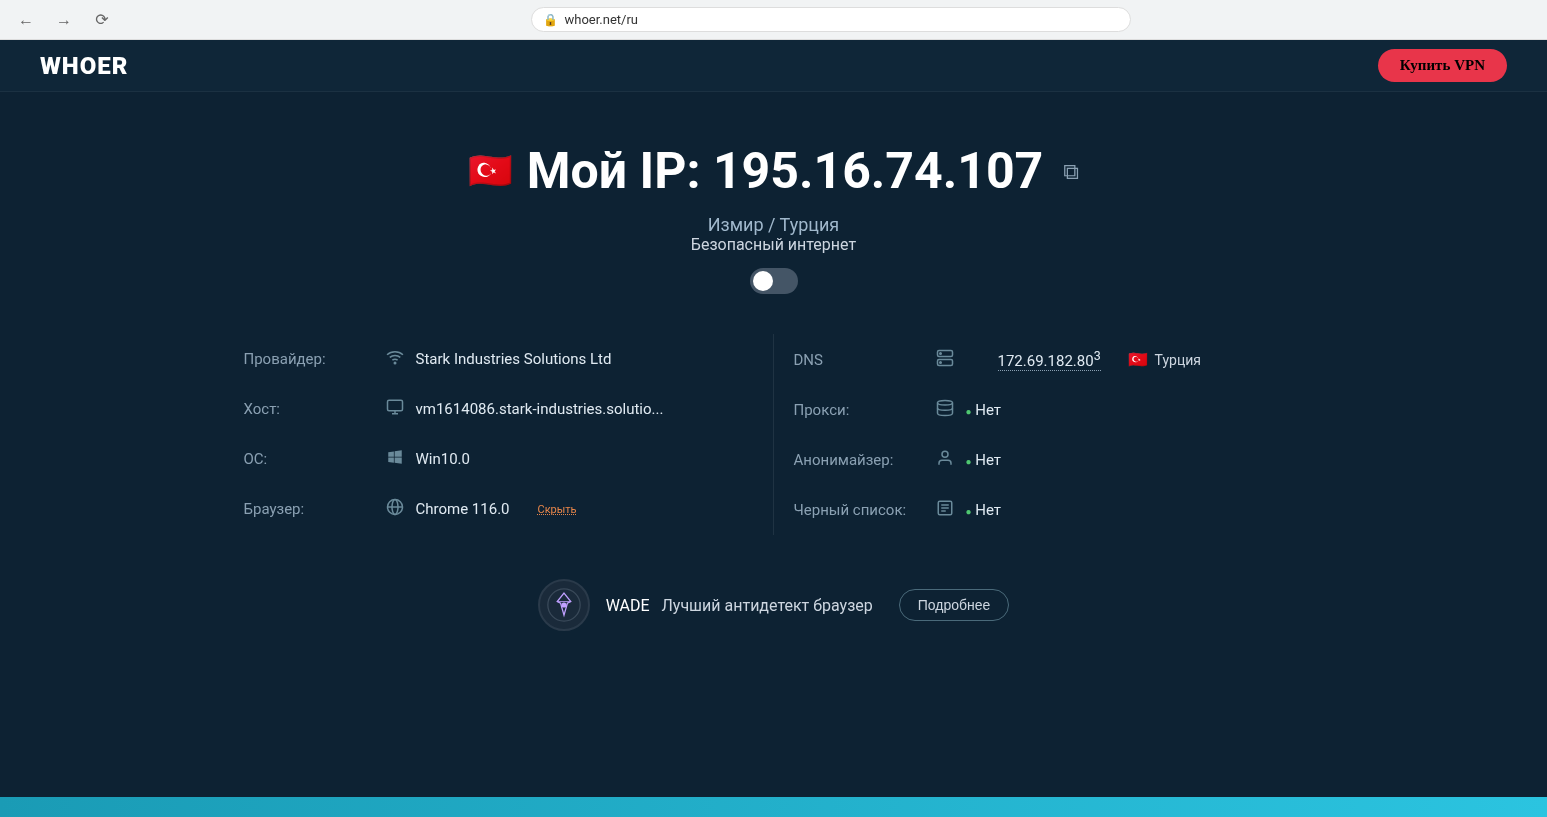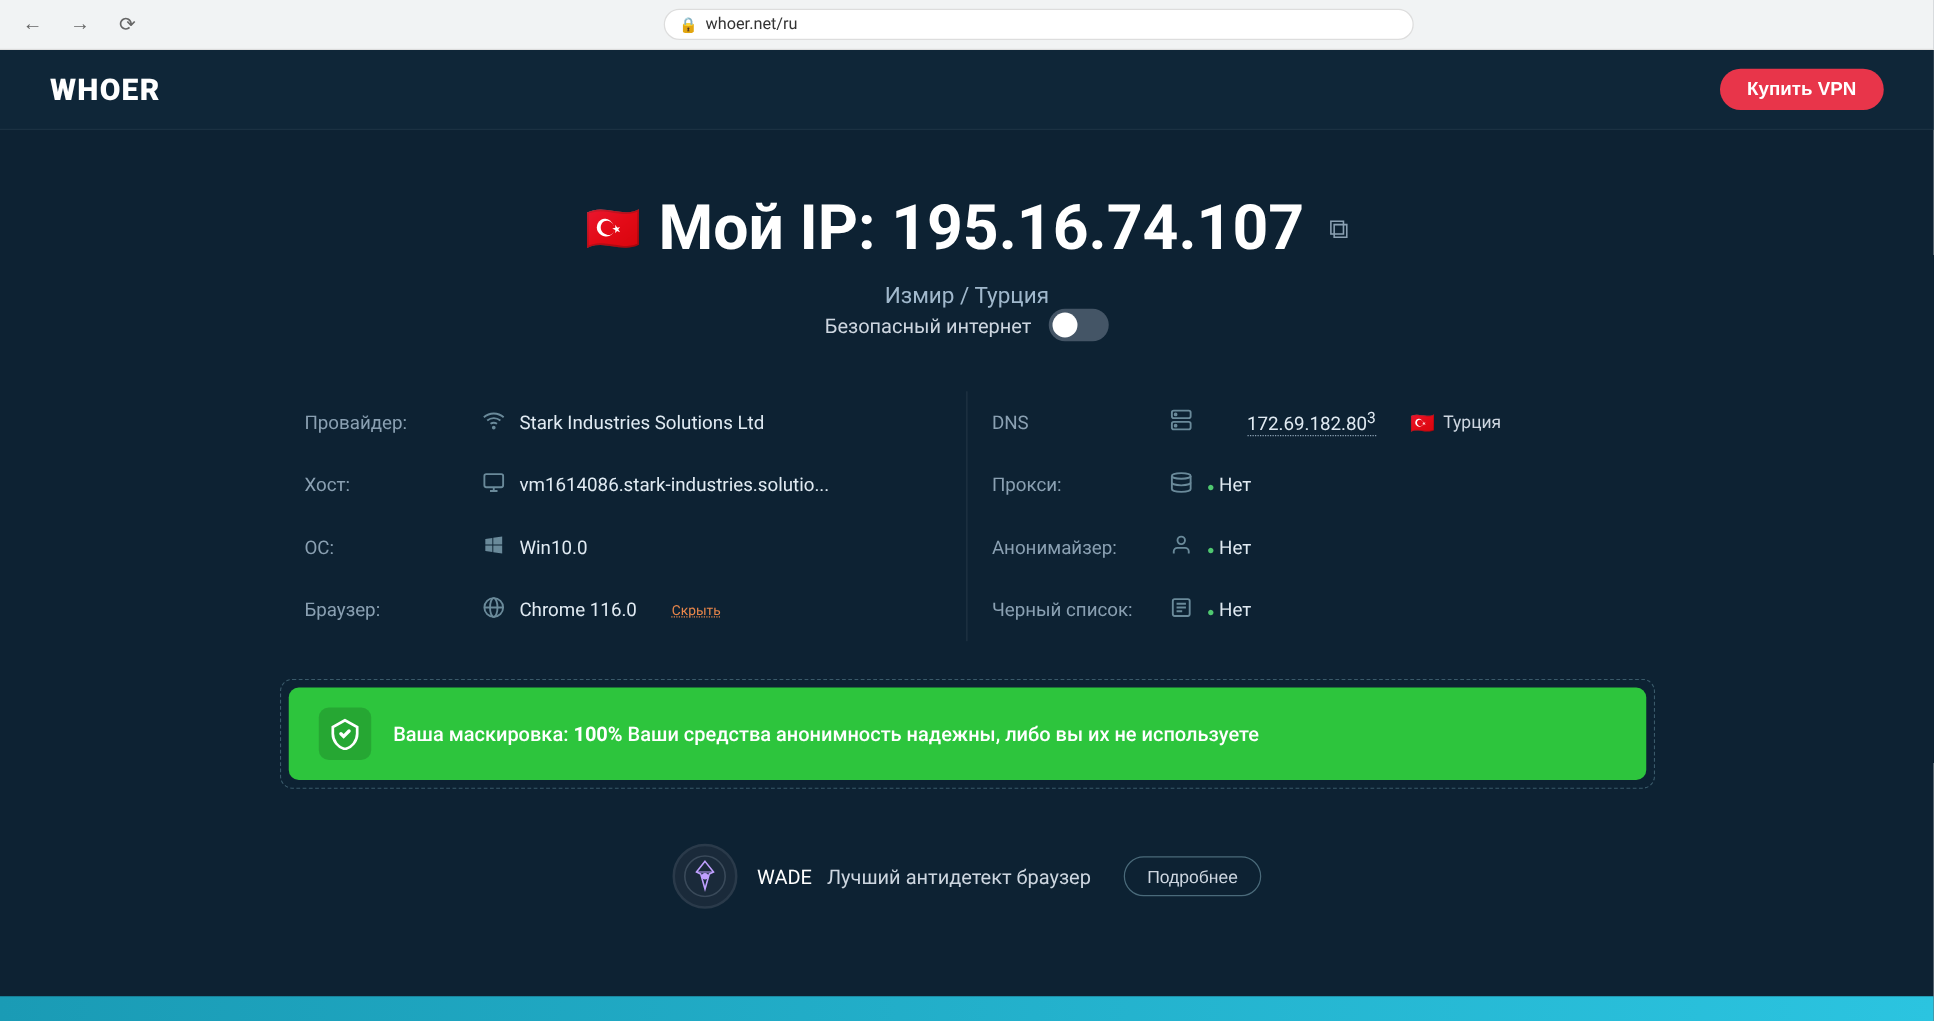--- a/index.html
+++ b/index.html
@@ -43,21 +43,21 @@
       background: #0d2233;
       min-height: 777px;
       display: flex;
       flex-direction: column;
     }
 
     
     .navbar {
       background: #0f2638;
       padding: 0 40px;
-      height: 64px;
+      height: 52px;
       display: flex;
       align-items: center;
       gap: 40px;
       border-bottom: 1px solid rgba(255,255,255,0.05);
     }
     .logo {
       font-size: 24px;
       font-weight: 900;
       color: white;
       letter-spacing: 1px;
@@ -73,28 +73,29 @@
       text-decoration: none;
       font-size: 15px;
       cursor: pointer;
     }
     .nav-link-active { color: white; font-weight: 500; }
     .services-link {
       display: flex; align-items: center; gap: 4px;
     }
     .buy-vpn-btn {
       background: #e8354a;
-      color: #ffffff;
+      color: #000000;
       border: none;
       border-radius: 20px;
       padding: 8px 22px;
       font-size: 15px;
       font-weight: 600;
       cursor: pointer;
       margin-left: auto;
+      font-family: Liberation Serif, serif;
     }
 
     
     .main-content {
       flex: 1;
       display: flex;
       flex-direction: column;
       align-items: center;
       padding: 50px 20px 30px;
     }
@@ -123,20 +124,21 @@
       color: #a0b8cc;
       font-size: 18px;
     }
 
     
     .safe-internet {
       display: flex;
       align-items: center;
       gap: 14px;
       margin-bottom: 40px;
+      flex-direction: column;
     }
     .safe-internet-label {
       color: #cdd6e0;
       font-size: 16px;
     }
     .toggle-switch {
       width: 48px;
       height: 26px;
       background: #445566;
       border-radius: 13px;
@@ -433,35 +435,20 @@
             </svg>
           </span>
           <span class="info-value">
             <span style="color:#4fc870; font-size:10px;">●</span> <span>Нет</span>
           </span>
         </div>
 
       </div>
     </div>
 
-    <div class="masquerade-banner">
-      <div class="masquerade-inner">
-        <div class="shield-icon-wrapper">
-          <svg width="26" height="26" viewBox="0 0 24 24" fill="none" stroke="white" stroke-width="2">
-            <path d="M12 2L3 7v5c0 5.25 3.75 10.15 9 11.25C17.25 22.15 21 17.25 21 12V7L12 2z"></path>
-            <path d="M9 12l2 2 4-4" stroke="white" stroke-width="2.5" stroke-linecap="round"></path>
-          </svg>
-        </div>
-        <div class="masquerade-text">
-          <span>Ваша маскировка:</span>
-          <span class="masquerade-percent">100%</span>
-          <span>Ваши средства анонимность надежны, либо вы их не используете</span>
-        </div>
-      </div>
-    </div>
 
     <div class="wade-promo">
       <div class="wade-logo">
         <svg width="34" height="34" viewBox="0 0 40 40">
           <circle cx="20" cy="20" r="19" fill="#1a2a3a" stroke="#3a4a5a" stroke-width="1.5"></circle>
           <polygon points="20,6 28,16 24,18 20,32 16,18 12,16" fill="none" stroke="#c0a0ff" stroke-width="1.5"></polygon>
           <circle cx="20" cy="20" r="3" fill="#c0a0ff"></circle>
           <line x1="12" y1="16" x2="28" y2="16" stroke="#c0a0ff" stroke-width="1"></line>
         </svg>
       </div>

